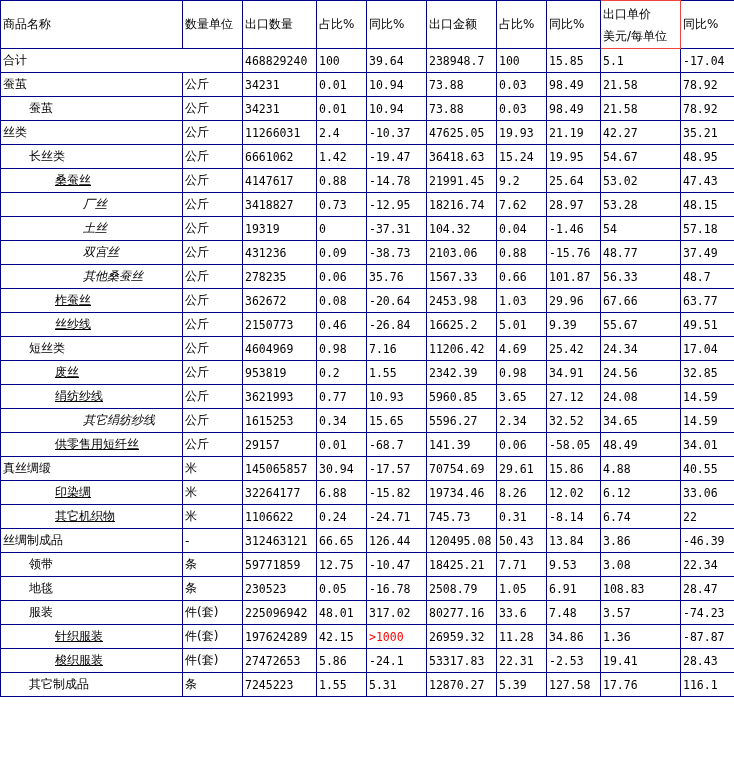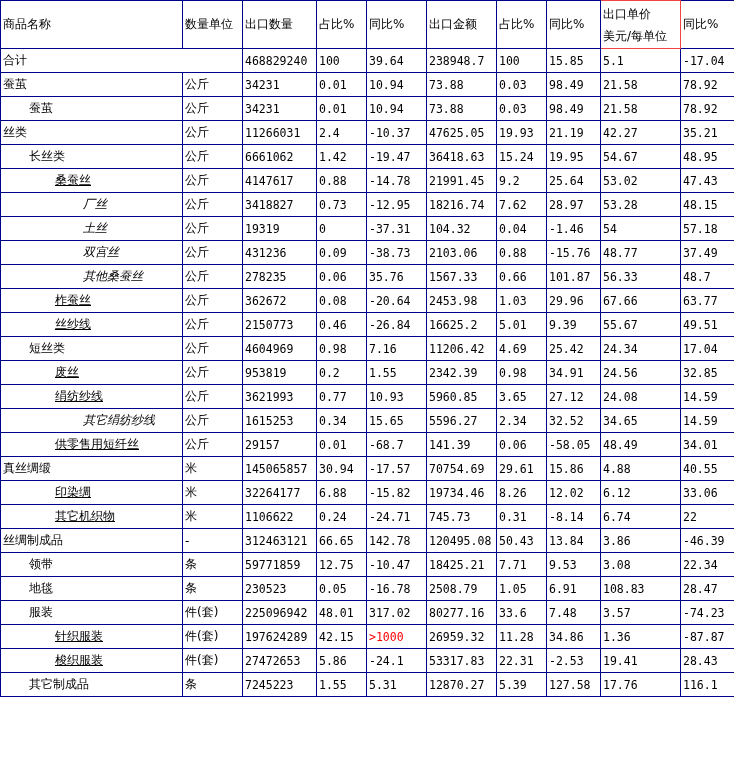--- a/index.html
+++ b/index.html
@@ -299,21 +299,21 @@
         <td class="num">0.31</td>
         <td class="num">-8.14</td>
         <td class="num">6.74</td>
         <td class="num">22</td>
       </tr>
       <tr>
         <td class="name lv0">丝绸制成品</td>
         <td class="unit">-</td>
         <td class="num">312463121</td>
         <td class="num">66.65</td>
-        <td class="num">142.78</td>
+        <td class="num">126.44</td>
         <td class="num">120495.08</td>
         <td class="num">50.43</td>
         <td class="num">13.84</td>
         <td class="num">3.86</td>
         <td class="num">-46.39</td>
       </tr>
       <tr>
         <td class="name lv1">领带</td>
         <td class="unit">条</td>
         <td class="num">59771859</td>

